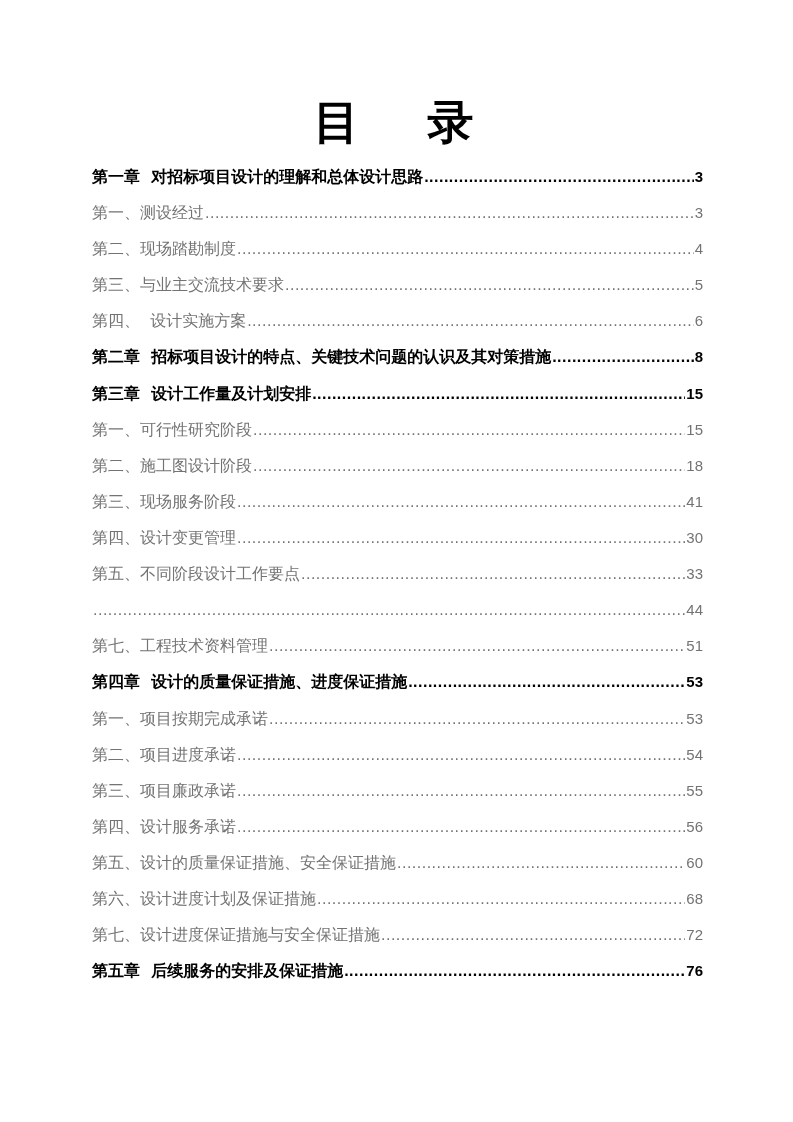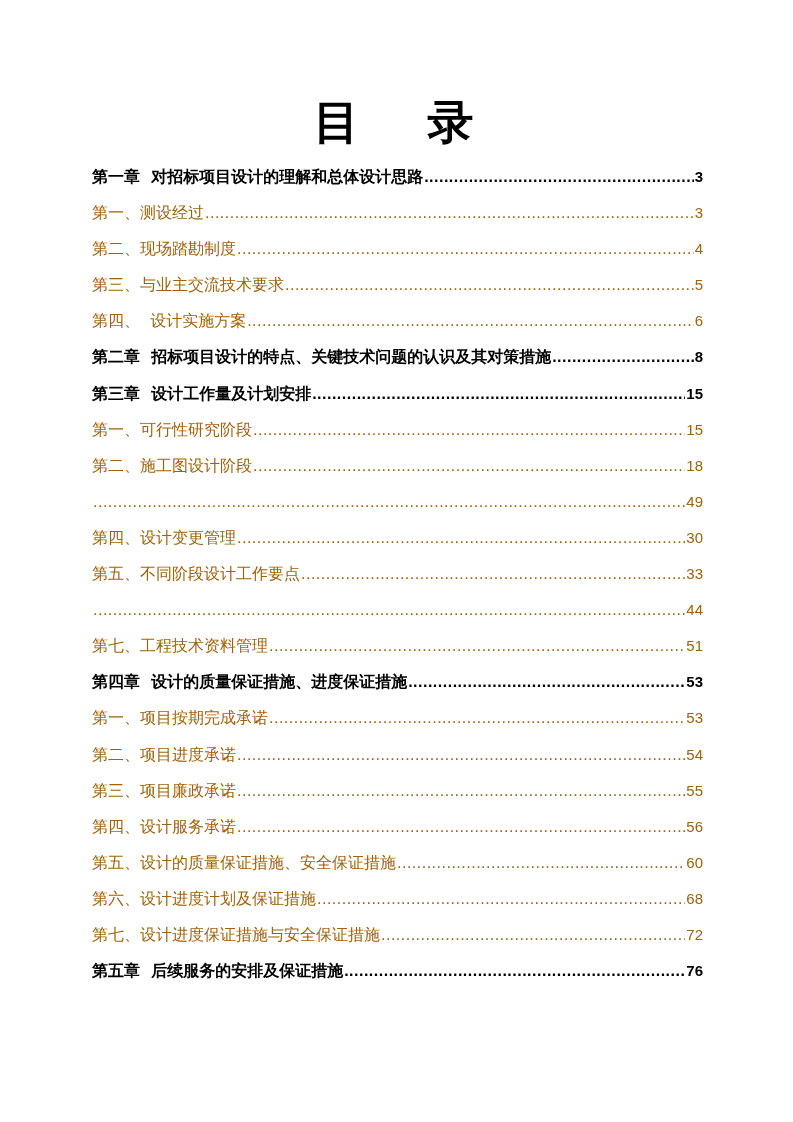--- a/index.html
+++ b/index.html
@@ -10,21 +10,21 @@
            font-size: 46px; line-height: 60px; letter-spacing: 26px; padding-left: 20px; box-sizing: border-box; }
   .toc { position: absolute; left: 92px; width: 611px; top: 159px; }
   .row { display: flex; align-items: baseline; height: 36.1px; line-height: 36px; font-size: 16px; }
   .row .label { white-space: pre; flex: 0 0 auto; }
   .row .leader { flex: 1 1 auto; overflow: hidden; white-space: nowrap; margin: 0 1px;
                  font-family: "Liberation Sans", sans-serif; letter-spacing: 0.5px; }
   .row .leader::after { content: "................................................................................................................................................................................................................................................"; }
   .row .page { flex: 0 0 auto; font-family: "Liberation Sans", sans-serif; font-size: 15px; }
   .row.chapter { font-weight: bold; }
   .row.chapter .page { font-weight: bold; }
-  .row.section { color: #a16207; }
+  .row.section { color: #737373; align-items: flex-end; }
 </style>
 </head>
 <body>
 
 <div class="title">目 录</div>
 
 <div class="toc">
   <div class="row chapter">
     <span class="label">第一章  对招标项目设计的理解和总体设计思路</span>
     <span class="leader"></span>
@@ -64,22 +64,23 @@
     <span class="label">第一、可行性研究阶段</span>
     <span class="leader"></span>
     <span class="page">15</span>
   </div>
   <div class="row section">
     <span class="label">第二、施工图设计阶段</span>
     <span class="leader"></span>
     <span class="page">18</span>
   </div>
   <div class="row section">
+    <span class="label">第三、现场服务阶段</span>
     <span class="leader"></span>
-    <span class="page">49</span>
+    <span class="page">41</span>
   </div>
   <div class="row section">
     <span class="label">第四、设计变更管理</span>
     <span class="leader"></span>
     <span class="page">30</span>
   </div>
   <div class="row section">
     <span class="label">第五、不同阶段设计工作要点</span>
     <span class="leader"></span>
     <span class="page">33</span>

